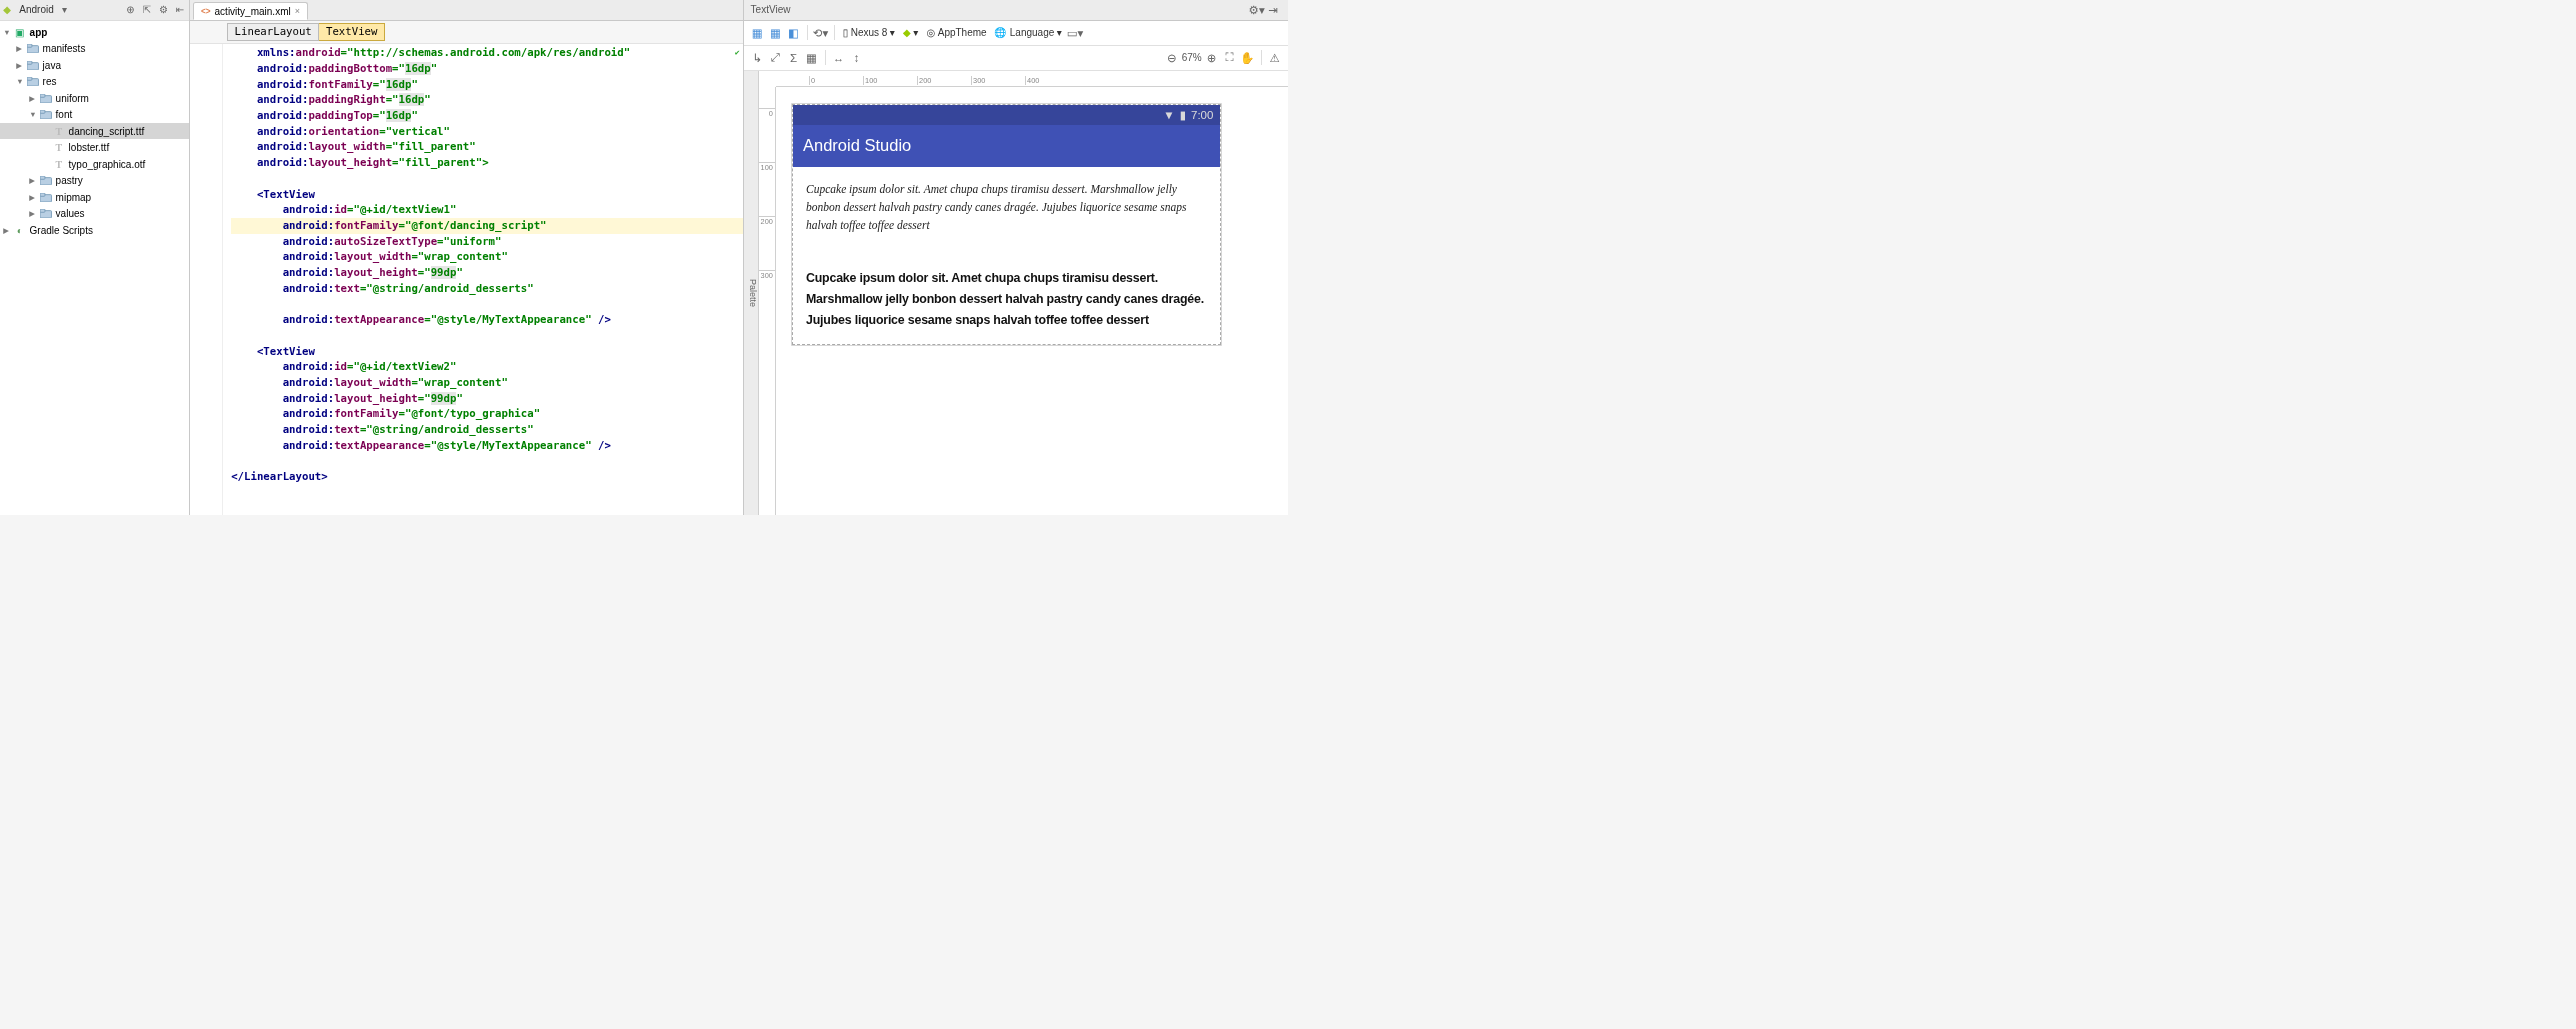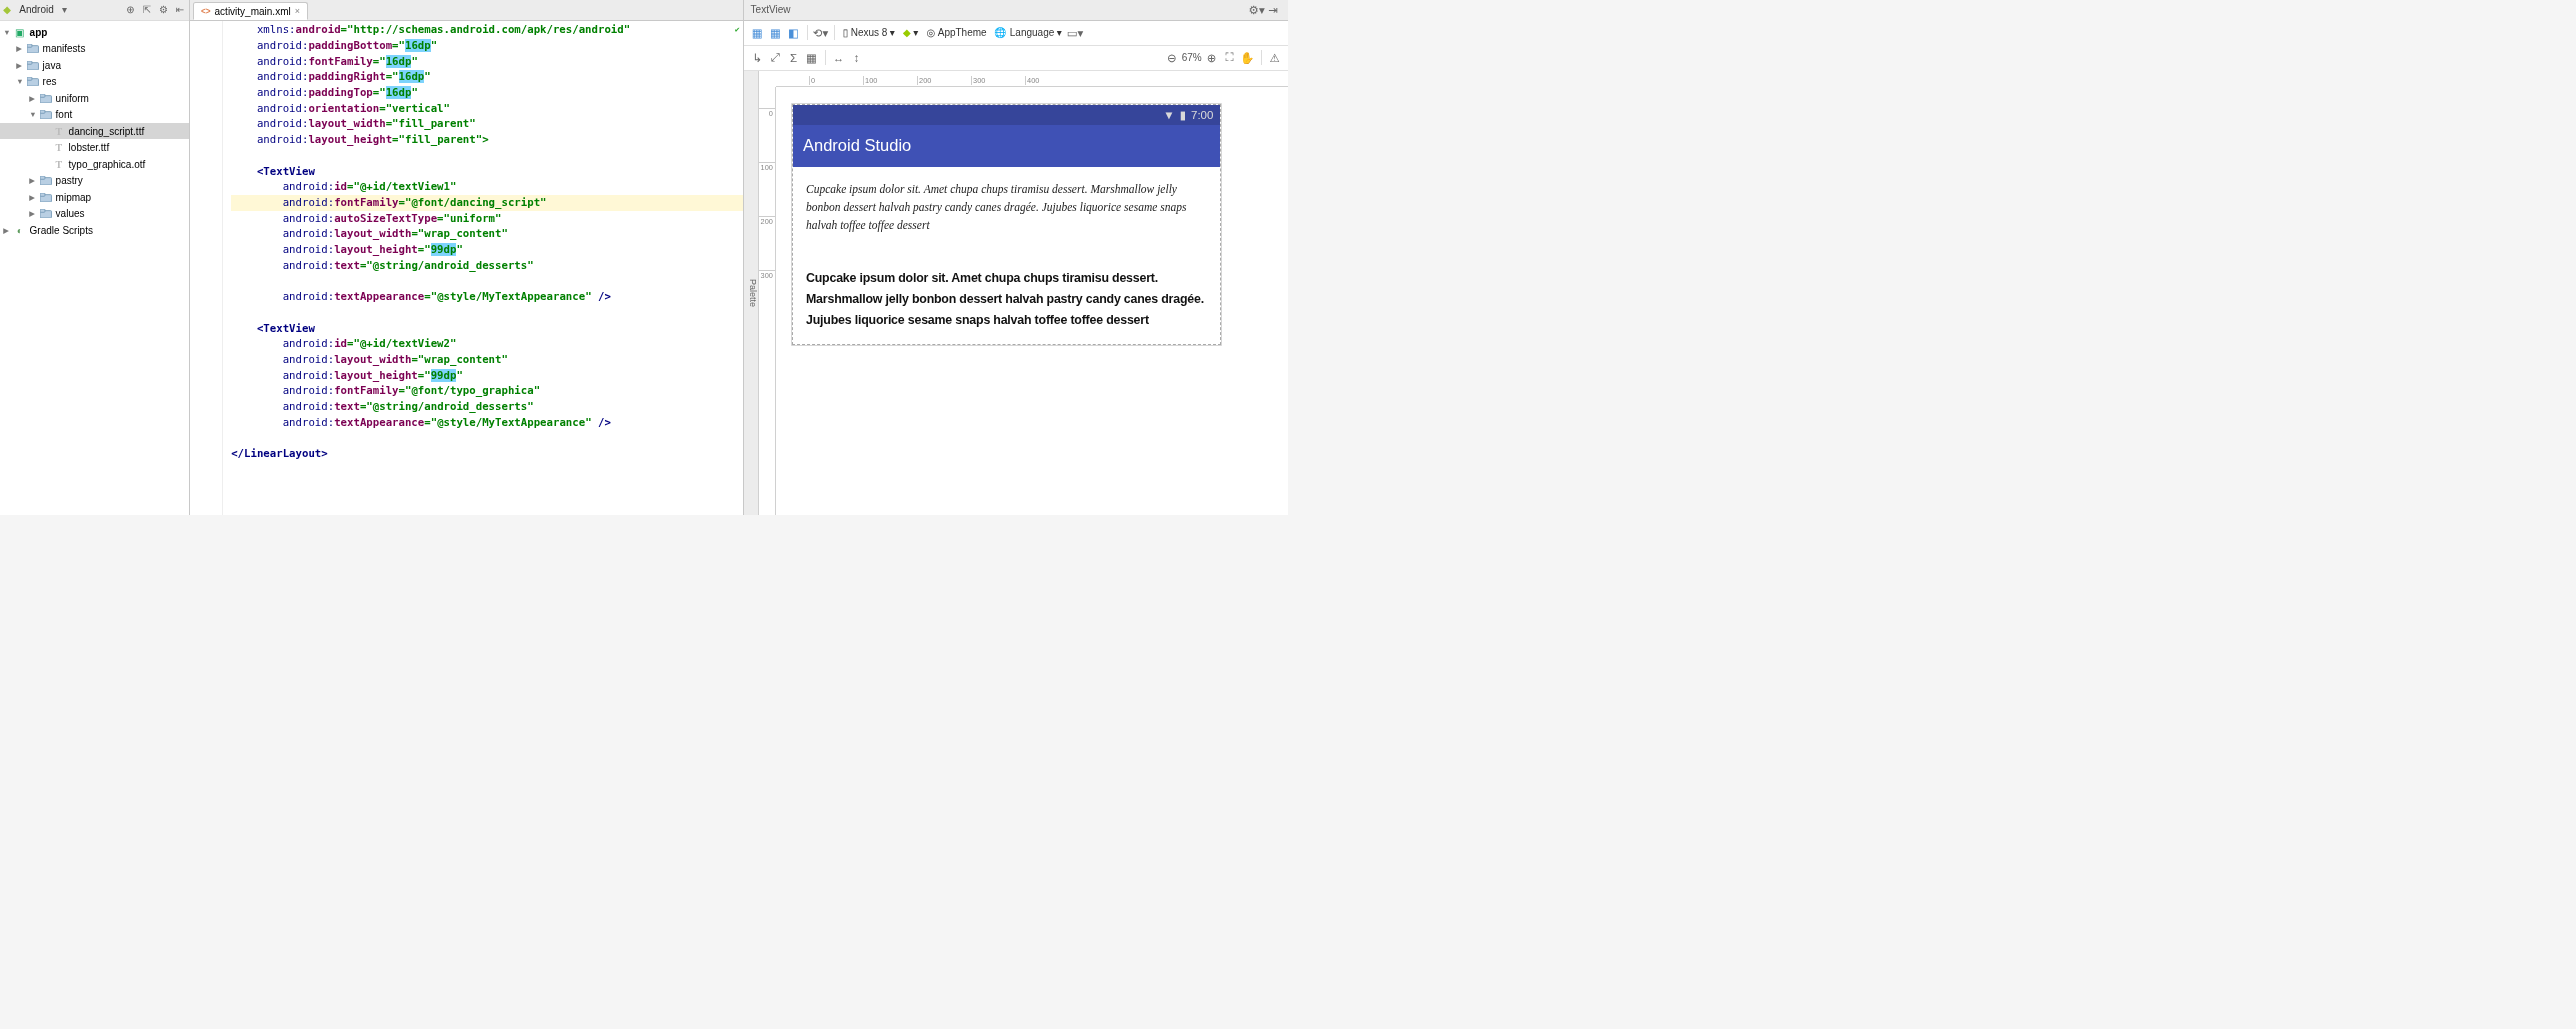--- a/index.html
+++ b/index.html
@@ -106,25 +106,25 @@
   .code {
     font-family: 'Menlo','Consolas', monospace;
     font-size: 10.7px;
     line-height: 15.7px;
     padding: 1.6px 0 16.5px 8.2px;
     color:#000;
     white-space: pre;
     flex:1;
     position:relative;
   }
-  .ns { color:#000080; font-weight:normal;margin-top:7px; }
+  .ns { color:#000080; font-weight:bold;margin-top:7px; }
   .attr { color:#7b0052; font-weight:bold;}
   .eq { color:#008000; font-weight:bold;}
   .str { color:#008000; font-weight:bold;}
-  .str-bg { background:#7dd3fc; }
+  .str-bg { background:#e5e5e5; }
   .tag { color:#000080; font-weight:bold;}
   .hl-line { background:#fff8d6; display:inline-block; min-width:100%;}
   .check-ico { position:absolute; top:1.6px; right:3.3px; color:#3a3; font-size:8.2px;}
 
   
   .preview-panel {
     flex:1;
     display:flex;
     flex-direction:column;
     background:#fff;
@@ -391,20 +391,24 @@
   </div>
 </div>
 
 <div class="editor-area">
   <div class="tab-bar">
     <div class="tab">
       <span class="xml-ico">&lt;&gt;</span>
       <span>activity_main.xml</span>
       <span class="close">×</span>
     </div>
+  </div>
+  <div class="breadcrumbs">
+    <span class="bc-item">LinearLayout</span>
+    <span class="bc-item active">TextView</span>
   </div>
   <div class="code-scroll">
     <div class="gutter"></div>
 <div class="code"><span class="check-ico">✔</span>    <span class="ns">xmlns:</span><span class="attr">android</span><span class="eq">="</span><span class="str">http://schemas.android.com/apk/res/android</span><span class="eq">"</span>
     <span class="ns">android:</span><span class="attr">paddingBottom</span><span class="eq">="</span><span class="str str-bg">16dp</span><span class="eq">"</span>
     <span class="ns">android:</span><span class="attr">fontFamily</span><span class="eq">="</span><span class="str str-bg">16dp</span><span class="eq">"</span>
     <span class="ns">android:</span><span class="attr">paddingRight</span><span class="eq">="</span><span class="str str-bg">16dp</span><span class="eq">"</span>
     <span class="ns">android:</span><span class="attr">paddingTop</span><span class="eq">="</span><span class="str str-bg">16dp</span><span class="eq">"</span>
     <span class="ns">android:</span><span class="attr">orientation</span><span class="eq">="</span><span class="str">vertical</span><span class="eq">"</span>
     <span class="ns">android:</span><span class="attr">layout_width</span><span class="eq">="</span><span class="str">fill_parent</span><span class="eq">"</span>

